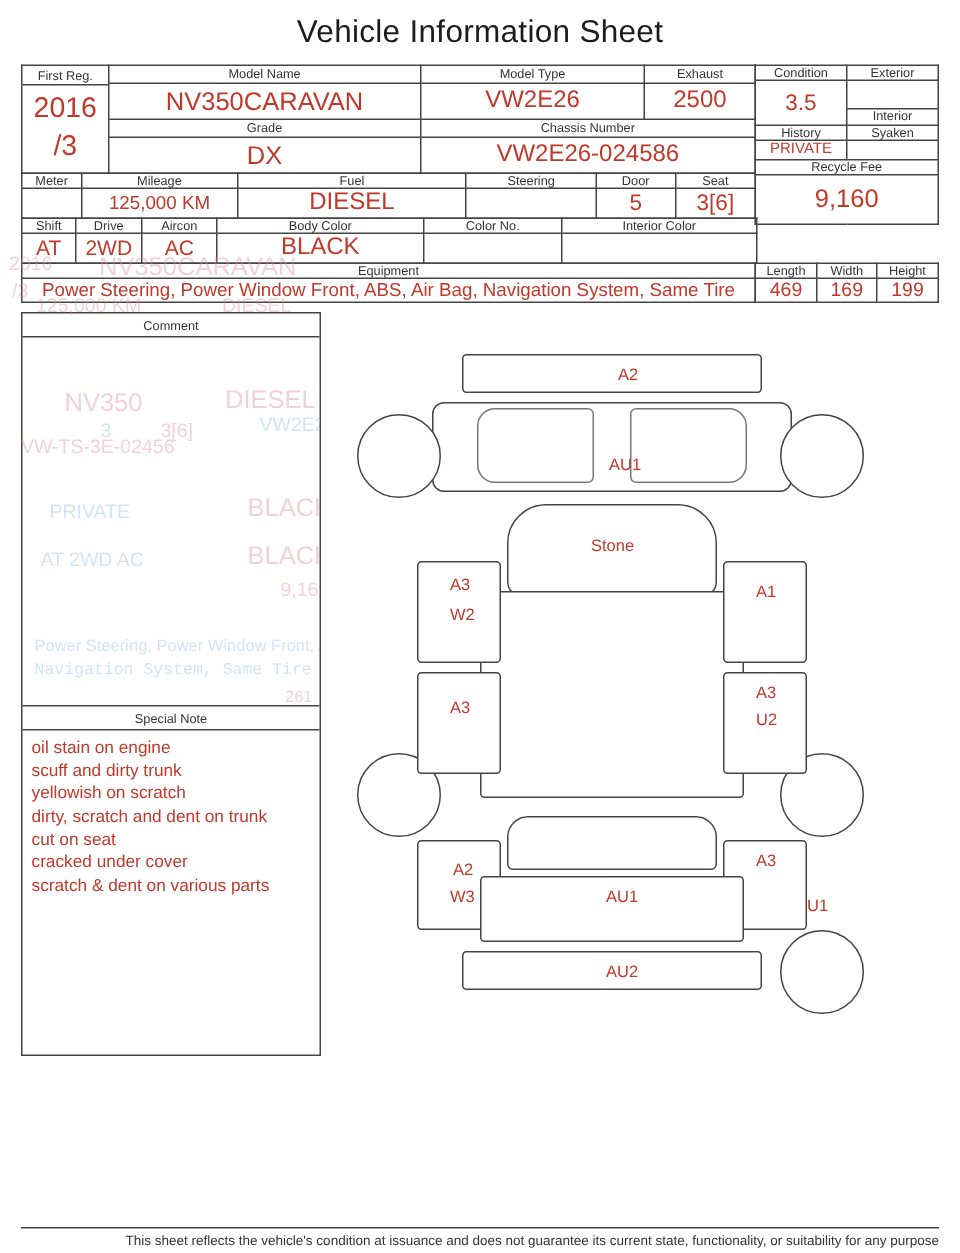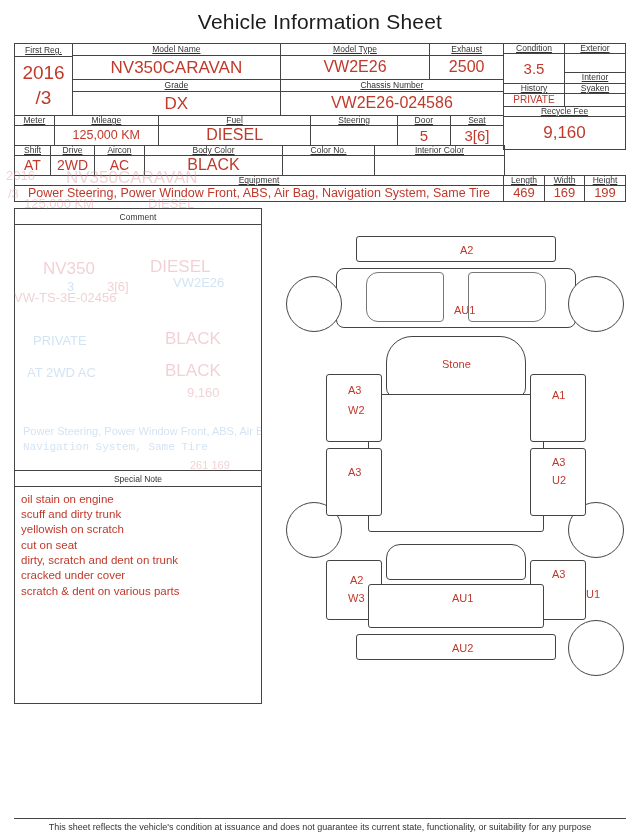--- a/index.html
+++ b/index.html
@@ -41,21 +41,20 @@
     border: 1px solid #444;
     padding: 0;
     vertical-align: middle;
     text-align: center;
   }
   .lbl {
     font-size: 8.5px;
     color: #333;
     padding: 2px 0 1px 0;
     line-height: 1.1;
-    text-decoration: underline;
   }
   .val {
     font-size: 15px;
     color: #c0392b;
     padding: 2px 0 3px 0;
     line-height: 1.15;
     white-space: nowrap;
   }
   .val.sm { font-size: 12.5px; }
   .val.lg { font-size: 19px; }
@@ -77,21 +76,21 @@
     line-height: 1.2;
   }
 
   
   .lower {
     display: flex;
     margin-top: 6px;
     height: 496px;
   }
   .leftcol {
-    width: 248px;
+    width: 200px;
     border: 1px solid #444;
     box-sizing: border-box;
     display: flex;
     flex-direction: column;
     position: relative;
     background: #fff;
   }
   .section-head {
     font-size: 8.5px;
     text-align: center;
@@ -153,21 +152,21 @@
     pointer-events: none;
   }
   .wm.red { color: rgba(220,140,150,0.40); }
   .wm.big { font-size: 17px; }
 
   .footnote {
     position: absolute;
     left: 14px;
     bottom: 3px;
     width: 612px;
-    text-align: center;
+    text-align: right;
     font-size: 9px;
     color: #333;
     border-top: 1px solid #444;
     padding-top: 3px;
   }
 </style>
 </head>
 <body>
 
 <div class="sheet">
@@ -363,22 +362,22 @@
         <div class="wm red" style="left:172px; top:160px;">9,160</div>
         <div class="wm" style="left:8px; top:200px; font-size:11px;">Power Steering, Power Window  Front, ABS, Air Bag,</div>
         <div class="wm" style="left:8px; top:216px; font-size:11px;font-family:Liberation Mono, monospace;">Navigation System, Same Tire</div>
         <div class="wm red" style="left:175px; top:234px; font-size:11px;">261  169</div>
       </div>
       <div class="special-head">Special Note</div>
       <div class="special-body">
         <div>oil stain on engine</div>
         <div>scuff and dirty trunk</div>
         <div>yellowish on scratch</div>
+        <div>dirty, scratch and dent on trunk</div>
         <div>cut on seat</div>
-        <div>dirty, scratch and dent on trunk</div>
         <div>cracked under cover</div>
         <div>scratch &amp; dent on various parts</div>
       </div>
     </div>
 
     <div class="rightcol">
       <div class="diagram">
 
         <div class="dg" style="left:88px; top:28px; width:200px; height:26px;"></div>
 
@@ -413,21 +412,21 @@
         <div class="mark" style="left:80px; top:176px;">A3</div>
         <div class="mark" style="left:80px; top:196px;">W2</div>
         <div class="mark" style="left:284px; top:181px;text-align:center;">A1</div>
         <div class="mark" style="left:80px; top:258px;">A3</div>
         <div class="mark" style="left:284px; top:248px;">A3</div>
         <div class="mark" style="left:284px; top:266px;">U2</div>
         <div class="mark" style="left:82px; top:366px;">A2</div>
         <div class="mark" style="left:80px; top:384px;">W3</div>
         <div class="mark" style="left:184px; top:384px;">AU1</div>
         <div class="mark" style="left:284px; top:360px;">A3</div>
-        <div class="mark" style="left:285px; top:380px;padding-left:33px;">U1</div>
+        <div class="mark" style="left:285px; top:390px;padding-left:33px;">U1</div>
         <div class="mark" style="left:184px; top:434px;">AU2</div>
       </div>
     </div>
   </div>
 
   <div class="wm red" style="left:6px; top:168px;">2016</div>
   <div class="wm red" style="left:8px; top:186px;">/3</div>
   <div class="wm red big" style="left:66px; top:168px;">NV350CARAVAN</div>
   <div class="wm red" style="left:24px; top:196px;">125,000 KM</div>
   <div class="wm red" style="left:148px; top:196px;">DIESEL</div>

